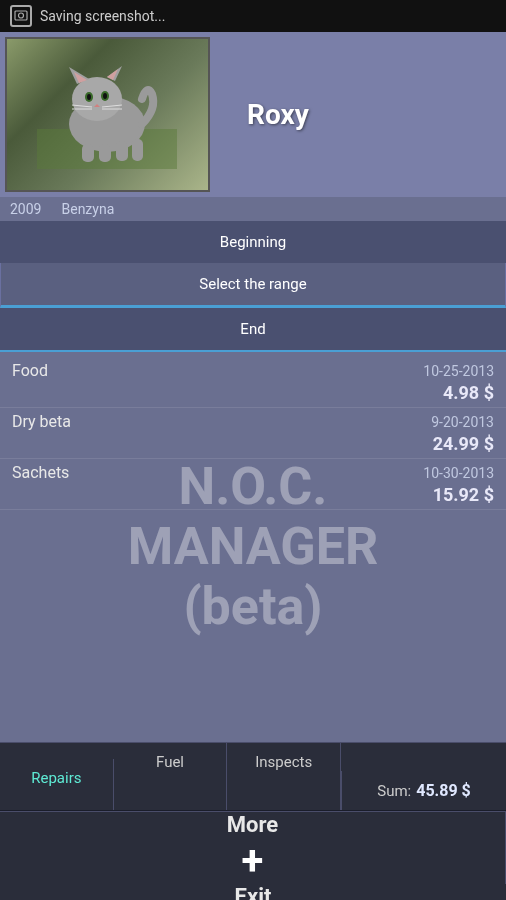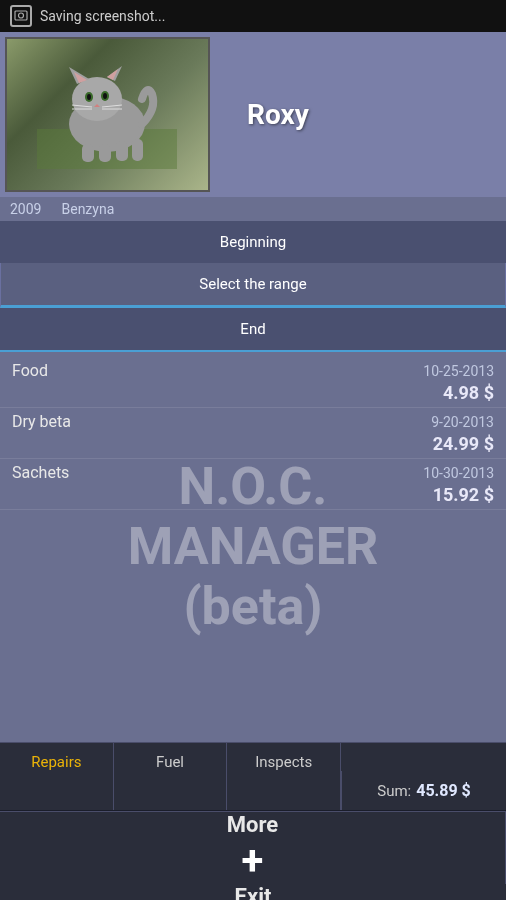--- a/index.html
+++ b/index.html
@@ -189,21 +189,21 @@
     .bottom-tab {
       flex: 1;
       padding: 10px 5px;
       text-align: center;
       cursor: pointer;
       border-right: 1px solid #4a4d6a;
       color: #ccc;
       font-size: 15px;
     }
     .bottom-tab:last-child { border-right: none; }
-    .bottom-tab.active { color: #eab308; }
+    .bottom-tab.active { color: #5eead4; margin-top: 16px; }
     .sum-tab {
       flex: 1.5;
       padding: 10px 5px;
       display: flex;
       align-items: center;
       justify-content: center;
       gap: 5px;
       border-left: 1px solid #4a4d6a;
       margin-top: 28px;
     }

